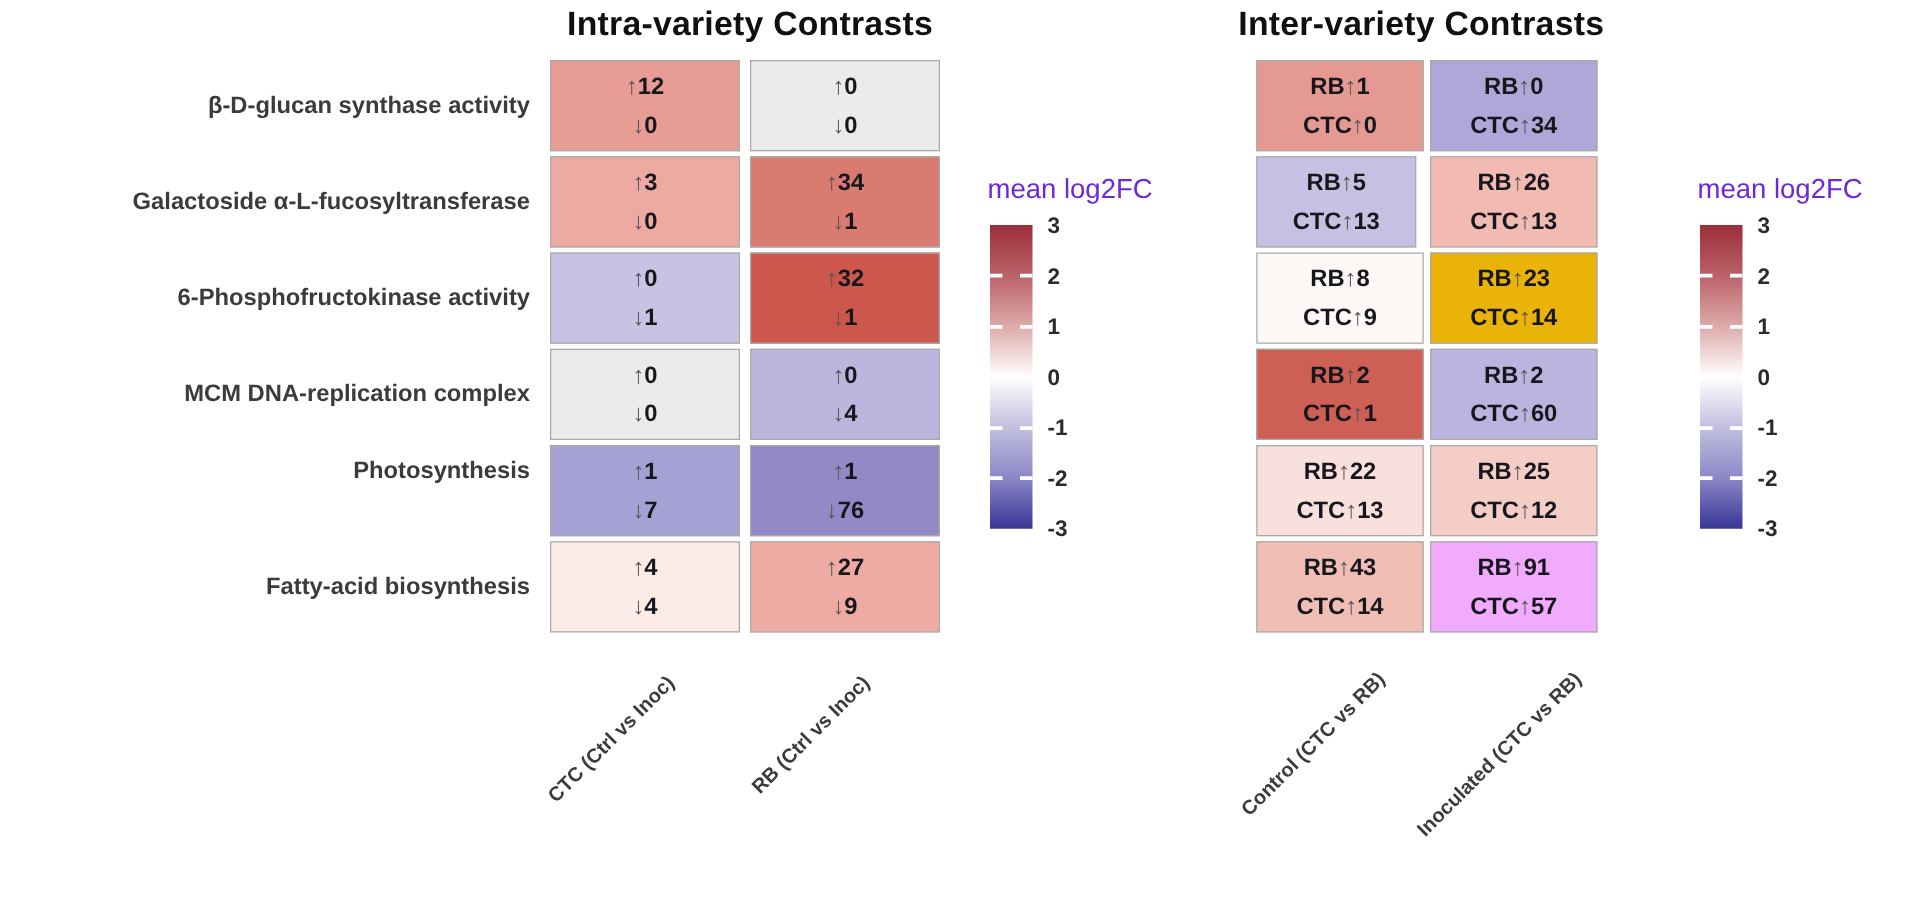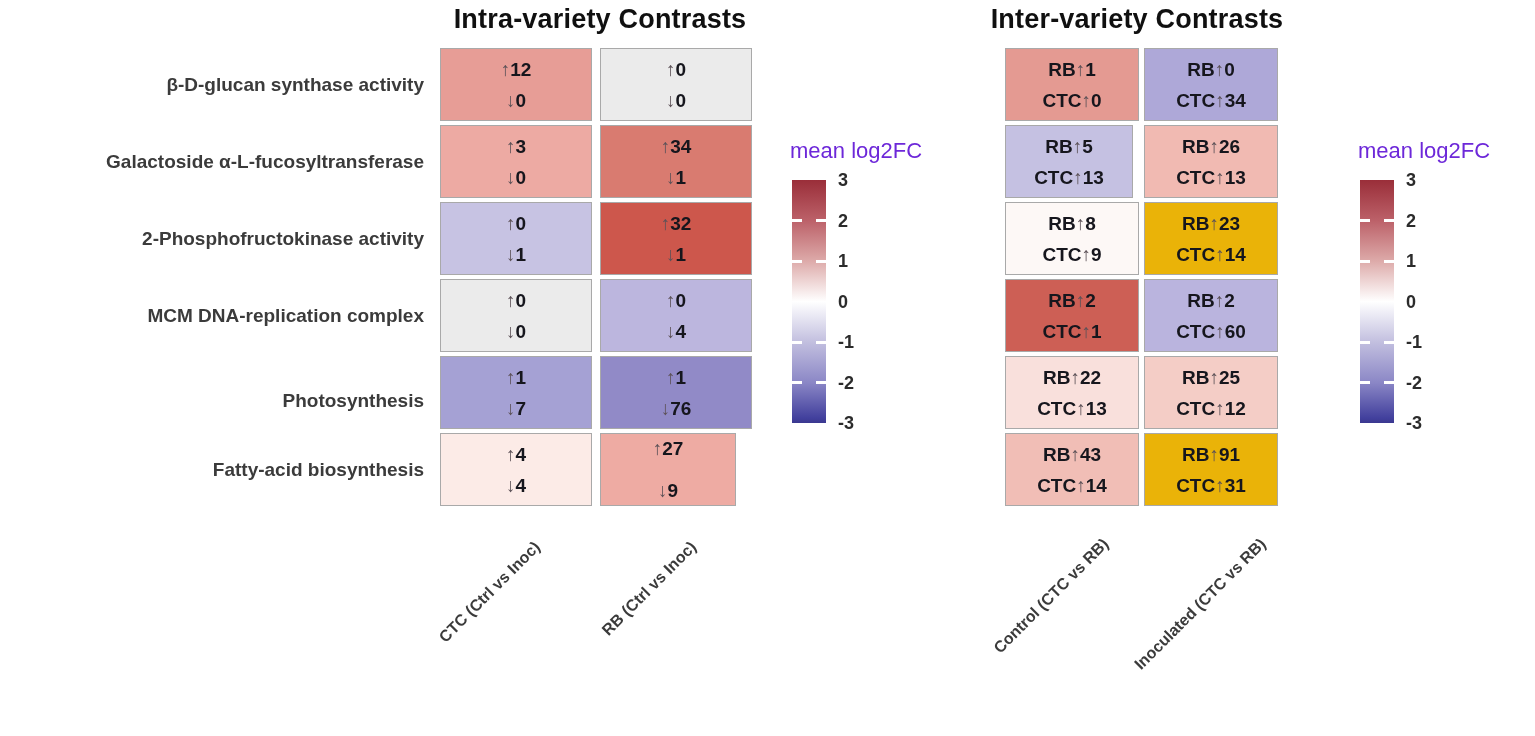--- a/index.html
+++ b/index.html
@@ -50,23 +50,23 @@
 </head>
 <body>
 
 <div id="canvas">
   <div class="panel-title" style="left:300px;">Intra-variety Contrasts</div>
   <div class="panel-title" style="left:837px;">Inter-variety Contrasts</div>
 
   <div id="row-labels">
       <div class="row-label" style="top: 48px; height: 73px;">β-D-glucan synthase activity</div>
       <div class="row-label" style="top: 125px; height: 73px;">Galactoside α-L-fucosyltransferase</div>
-      <div class="row-label" style="top: 202px; height: 73px;">2-Phosphofructokinase activity</div>
+      <div class="row-label" style="top: 202px; height: 73px;">6-Phosphofructokinase activity</div>
       <div class="row-label" style="top: 279px; height: 73px;">MCM DNA-replication complex</div>
-      <div class="row-label" style="top: 364px; height: 73px;">Photosynthesis</div>
+      <div class="row-label" style="top: 340px; height: 73px;">Photosynthesis</div>
       <div class="row-label" style="top: 433px; height: 73px;">Fatty-acid biosynthesis</div>
     </div>
   <div id="grid-intra">
       <div class="cell" style="left: 440px; top: 48px; width: 152px; height: 73px; background: rgb(231, 157, 150);">
         <div class="cell-line"><span class="arr">↑</span><span>12</span></div>
         <div class="cell-line"><span class="arr">↓</span><span>0</span></div>
       </div>
       <div class="cell" style="left: 600px; top: 48px; width: 152px; height: 73px; background: rgb(235, 235, 235);">
         <div class="cell-line"><span class="arr">↑</span><span>0</span></div>
         <div class="cell-line"><span class="arr">↓</span><span>0</span></div>
@@ -100,21 +100,21 @@
         <div class="cell-line"><span class="arr">↓</span><span>7</span></div>
       </div>
       <div class="cell" style="left: 600px; top: 356px; width: 152px; height: 73px; background: rgb(145, 138, 199);">
         <div class="cell-line"><span class="arr">↑</span><span>1</span></div>
         <div class="cell-line"><span class="arr">↓</span><span>76</span></div>
       </div>
       <div class="cell" style="left: 440px; top: 433px; width: 152px; height: 73px; background: rgb(252, 235, 231);">
         <div class="cell-line"><span class="arr">↑</span><span>4</span></div>
         <div class="cell-line"><span class="arr">↓</span><span>4</span></div>
       </div>
-      <div class="cell" style="left: 600px; top: 433px; width: 136px; height: 73px; background: rgb(238, 171, 163); justify-content: space-between;">
+      <div class="cell" style="left: 600px; top: 433px; width: 152px; height: 73px; background: rgb(238, 171, 163);">
         <div class="cell-line"><span class="arr">↑</span><span>27</span></div>
         <div class="cell-line"><span class="arr">↓</span><span>9</span></div>
       </div>
     </div>
   <div id="grid-inter">
       <div class="cell" style="left: 1005px; top: 48px; width: 134px; height: 73px; background: rgb(228, 154, 146);">
         <div class="cell-line"><span>RB</span><span class="arr">↑</span><span>1</span></div>
         <div class="cell-line"><span>CTC</span><span class="arr">↑</span><span>0</span></div>
       </div>
       <div class="cell" style="left: 1144px; top: 48px; width: 134px; height: 73px; background: rgb(174, 168, 216);">
@@ -150,23 +150,23 @@
         <div class="cell-line"><span>CTC</span><span class="arr">↑</span><span>13</span></div>
       </div>
       <div class="cell" style="left: 1144px; top: 356px; width: 134px; height: 73px; background: rgb(244, 205, 198);">
         <div class="cell-line"><span>RB</span><span class="arr">↑</span><span>25</span></div>
         <div class="cell-line"><span>CTC</span><span class="arr">↑</span><span>12</span></div>
       </div>
       <div class="cell" style="left: 1005px; top: 433px; width: 134px; height: 73px; background: rgb(241, 190, 182);">
         <div class="cell-line"><span>RB</span><span class="arr">↑</span><span>43</span></div>
         <div class="cell-line"><span>CTC</span><span class="arr">↑</span><span>14</span></div>
       </div>
-      <div class="cell" style="left: 1144px; top: 433px; width: 134px; height: 73px; background: #eab308;">
+      <div class="cell" style="left: 1144px; top: 433px; width: 134px; height: 73px; background: #f0abfc;">
         <div class="cell-line"><span>RB</span><span class="arr">↑</span><span>91</span></div>
-        <div class="cell-line"><span>CTC</span><span class="arr">↑</span><span>31</span></div>
+        <div class="cell-line"><span>CTC</span><span class="arr">↑</span><span>57</span></div>
       </div>
     </div>
   <div id="xlabels">
       <div class="xlabel" style="top: 538px; right: 1004px;">CTC (Ctrl vs Inoc)</div>
       <div class="xlabel" style="top: 538px; right: 848px;">RB (Ctrl vs Inoc)</div>
       <div class="xlabel" style="top: 535px; right: 435px;">Control (CTC vs RB)</div>
       <div class="xlabel" style="top: 535px; right: 278px;">Inoculated (CTC vs RB)</div>
     </div>
 
   <div id="legend-intra">

